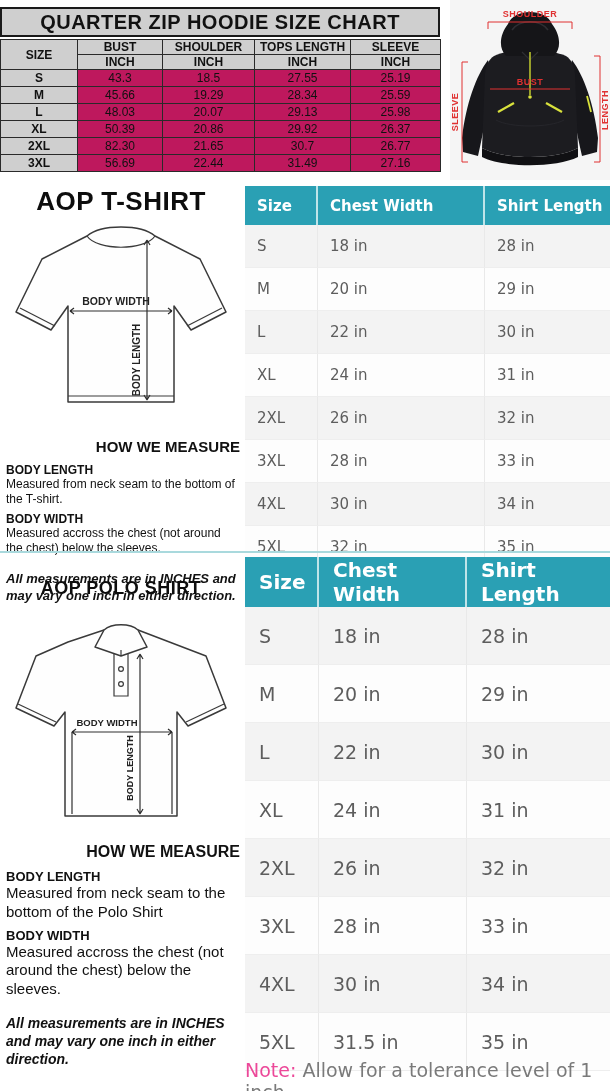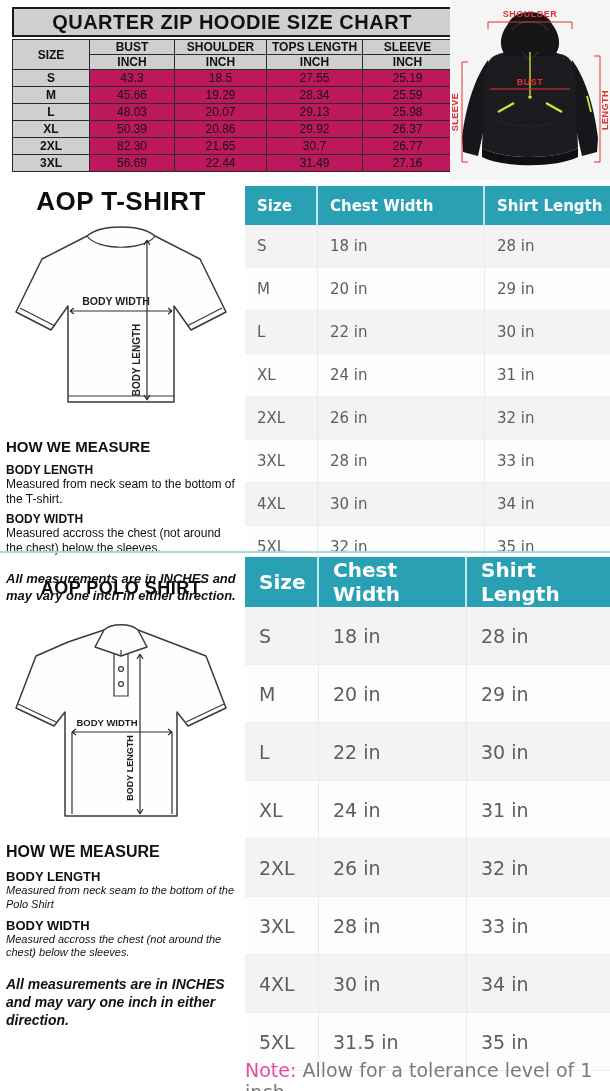--- a/index.html
+++ b/index.html
@@ -1,20 +1,20 @@
 <!DOCTYPE html>
 <html><head>
 <meta charset="utf-8">
 <style>
   html,body { margin:0; padding:0; background:#ffffff; }
   .page { position:relative; width:610px; height:1091px; background:#ffffff;
           font-family:"Liberation Sans", sans-serif; overflow:hidden; }
 
   
-  .hoodie-left { position:absolute; left:12px; top:7px; width:440px; }
+  .hoodie-left { position:absolute; left:0; top:7px; width:440px; }
   .hoodie-title { border:2px solid #1a1a1a; background:#cfcfcf; color:#111;
                   font-weight:bold; font-size:20px; letter-spacing:.5px;
                   text-align:center; height:26px; line-height:26px; }
   .hoodie-table { width:100%; border-collapse:collapse; table-layout:fixed; margin-top:2px; }
   .hoodie-table th, .hoodie-table td { border:1px solid #2a2a2a; font-size:12px;
                   text-align:center; padding:0; height:16px; color:#111; }
   .hoodie-table thead th { height:14px; font-weight:bold; background:#cfcfcf; }
   .hoodie-table tbody th { background:#cfcfcf; font-weight:bold; }
   .hoodie-table tbody td { background:#be185d; font-weight:normal;margin-top:27px; }
   .hoodie-figure { position:absolute; left:450px; top:0; width:160px; height:180px; }
@@ -44,29 +44,29 @@
   .tshirt-title { top:186px; font-size:26px; }
   .polo-title   { top:578px; font-size:18px; }
 
   .diagram { position:absolute; }
   .tshirt-diagram { left:8px;  top:214px; }
   .polo-diagram   { left:10px; top:616px; }
 
   .measure { position:absolute; left:6px; width:234px; color:#111; }
   .tshirt-measure { top:438px; }
   .polo-measure   { top:843px; }
-  .measure-heading { text-align:left; font-weight:bold; margin-bottom:8px; }
+  .measure-heading { text-align:right; font-weight:bold; margin-bottom:8px; }
   .tshirt-measure .measure-heading { font-size:15px; }
   .polo-measure   .measure-heading { font-size:16px; }
   .measure-sub { font-weight:bold; }
   .tshirt-measure .measure-sub { font-size:12px; margin-top:5px; }
   .polo-measure   .measure-sub { font-size:13px; margin-top:6px; }
   .measure-text { line-height:1.25; }
   .tshirt-measure .measure-text { font-size:12px; }
-  .polo-measure   .measure-text { font-size:11px;font-style:italic; }
+  .polo-measure   .measure-text { font-size:15px; }
   .measure-tolerance { font-style:italic; font-weight:bold; line-height:1.3; margin-top:15px; }
   .tshirt-measure .measure-tolerance { font-size:13px; }
   .polo-measure   .measure-tolerance { font-size:14px; }
 
   .section-separator { position:absolute; left:0; top:551px; width:610px; height:2px;
                        background:#a9d9dd; }
 
   .footer-note { position:absolute; left:245px; top:1059px; width:360px;
                  font-family:"DejaVu Sans", sans-serif; font-size:19px; color:#7a7a7a; }
   .footer-note .note-label { color:#ec4899; }

